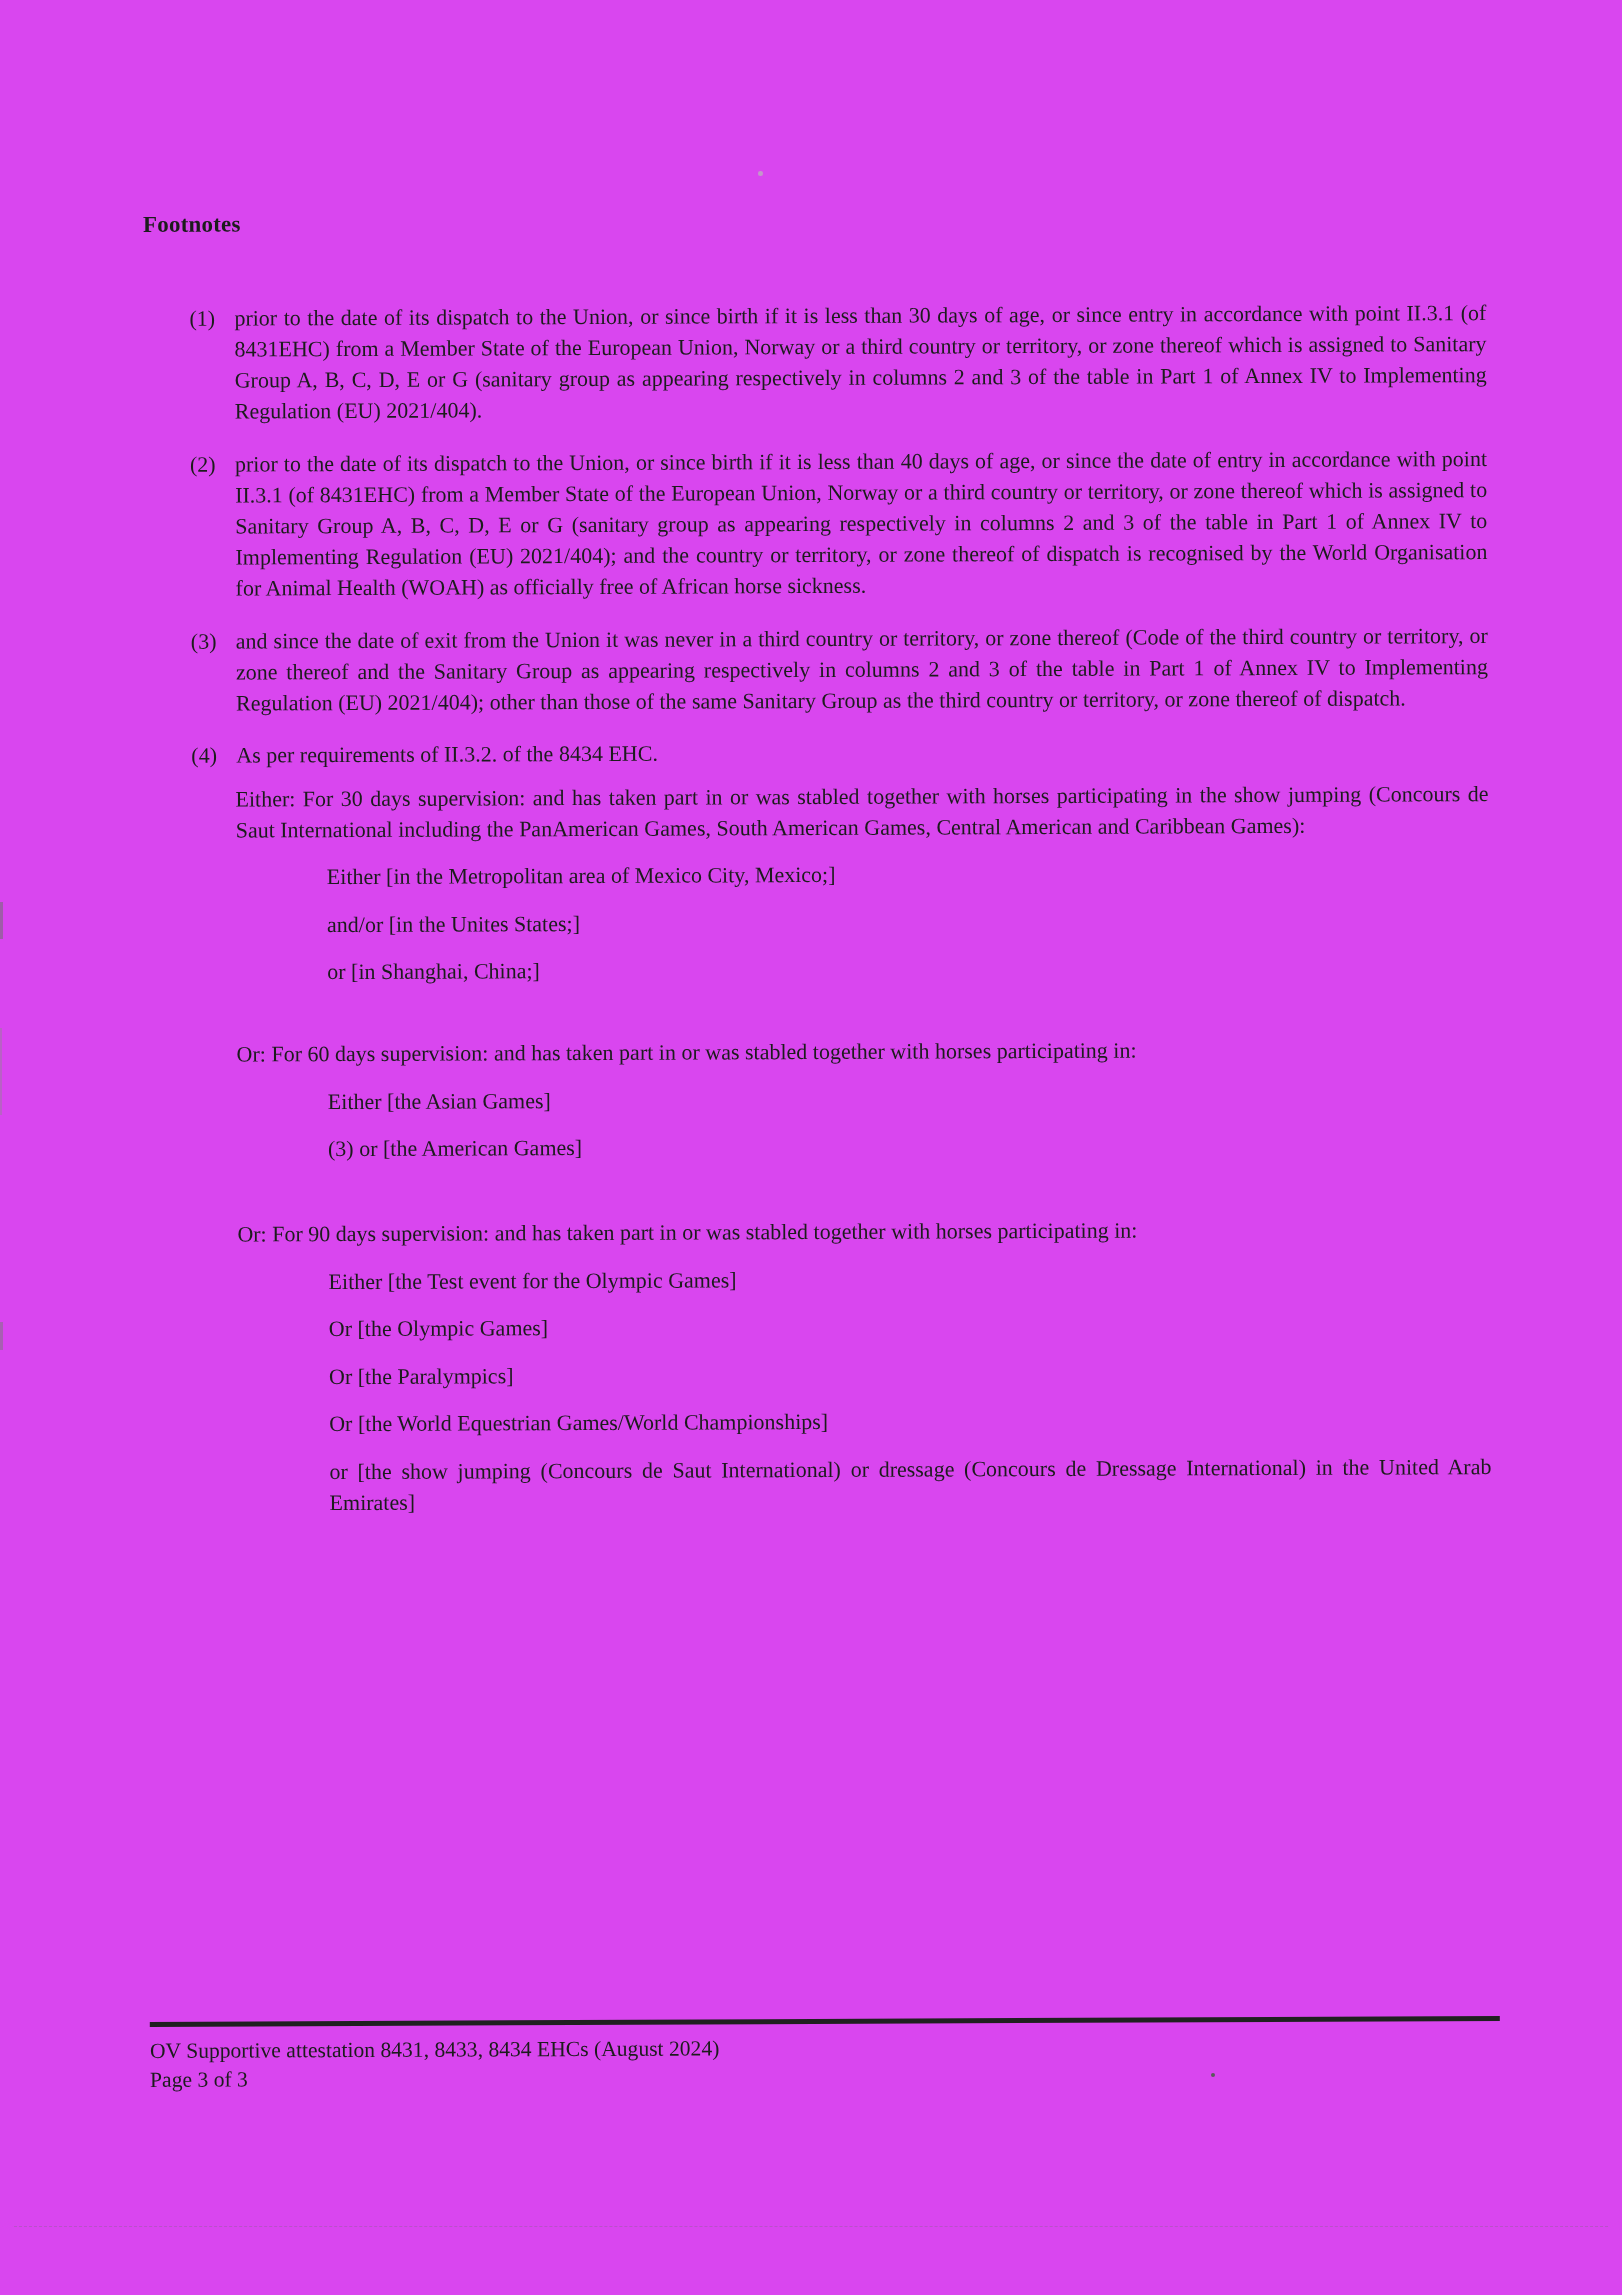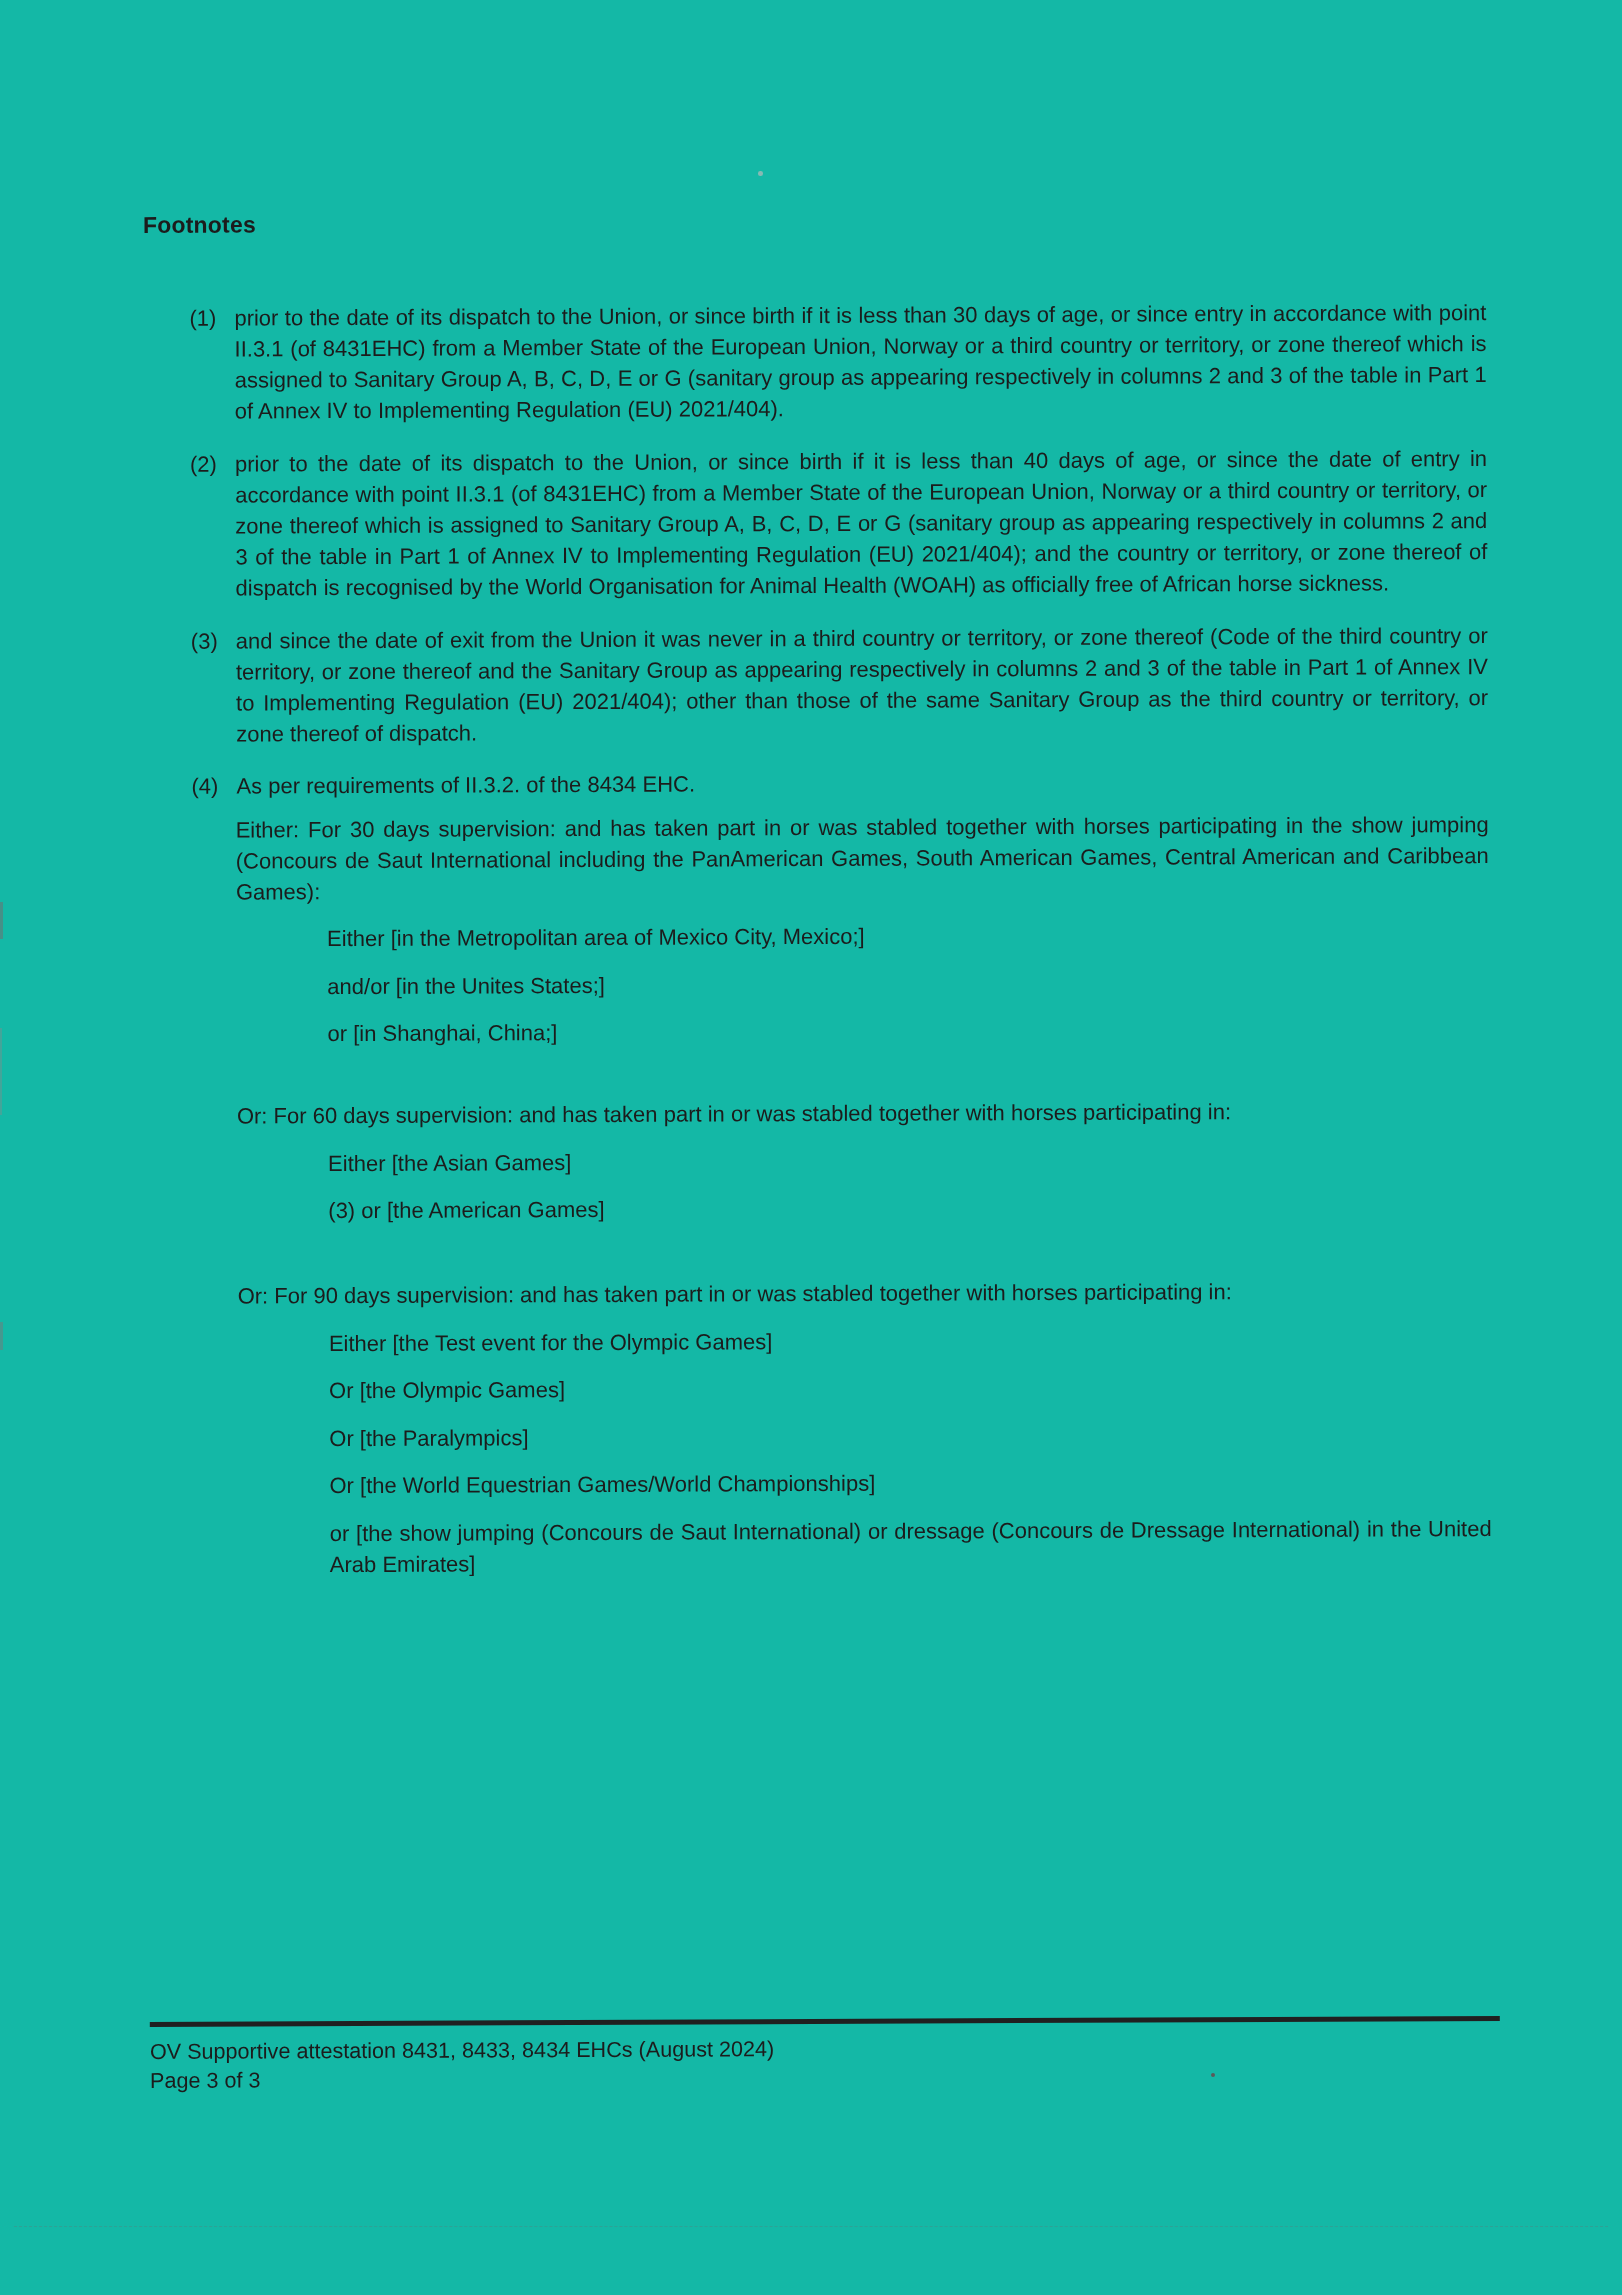--- a/index.html
+++ b/index.html
@@ -11,21 +11,22 @@
     height: 2295px;
     background: #ffffff;
     font-family: "Liberation Sans", sans-serif;
     color: #1c1c1c;
     position: relative;
     overflow: hidden;
   }
   .sheet {
     position: absolute;
     inset: 0;
-    background: #14b8a6;
+    background: #d946ef;
+    font-family: Liberation Serif, serif;
   }
   .inner {
     position: absolute;
     left: 0;
     top: 0;
     width: 1622px;
     height: 2295px;
     transform: rotate(-0.25deg);
     transform-origin: 50% 40%;
   }

